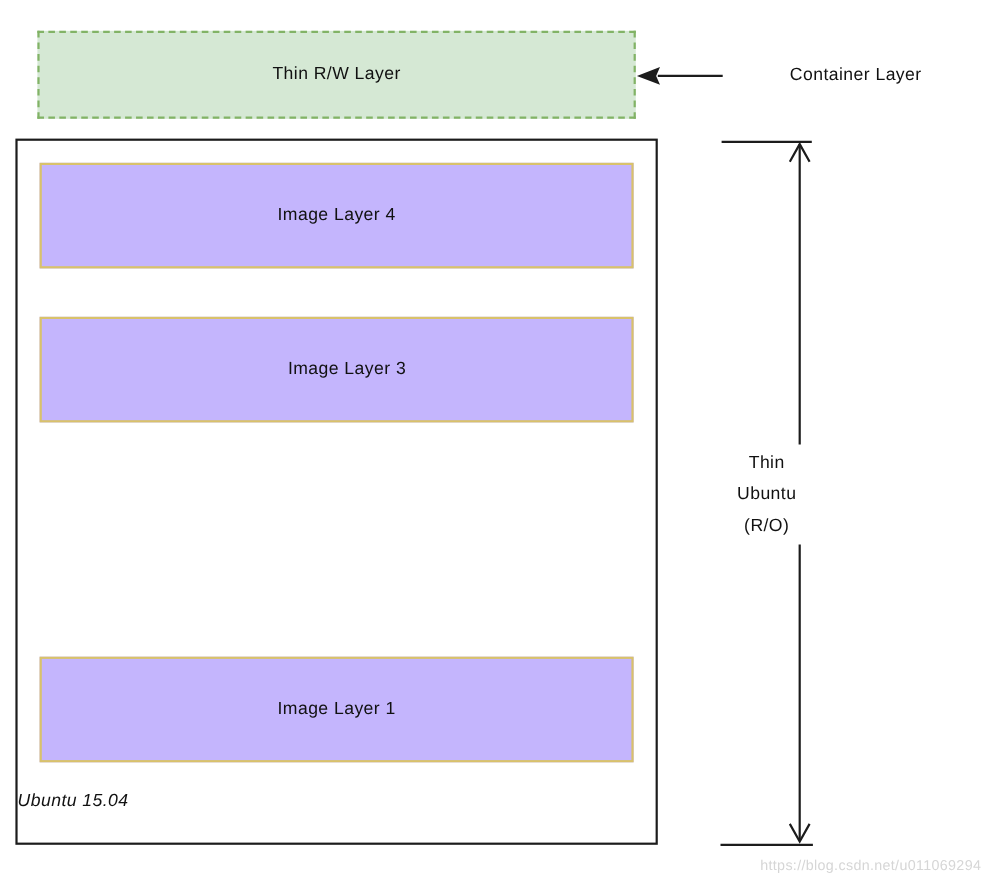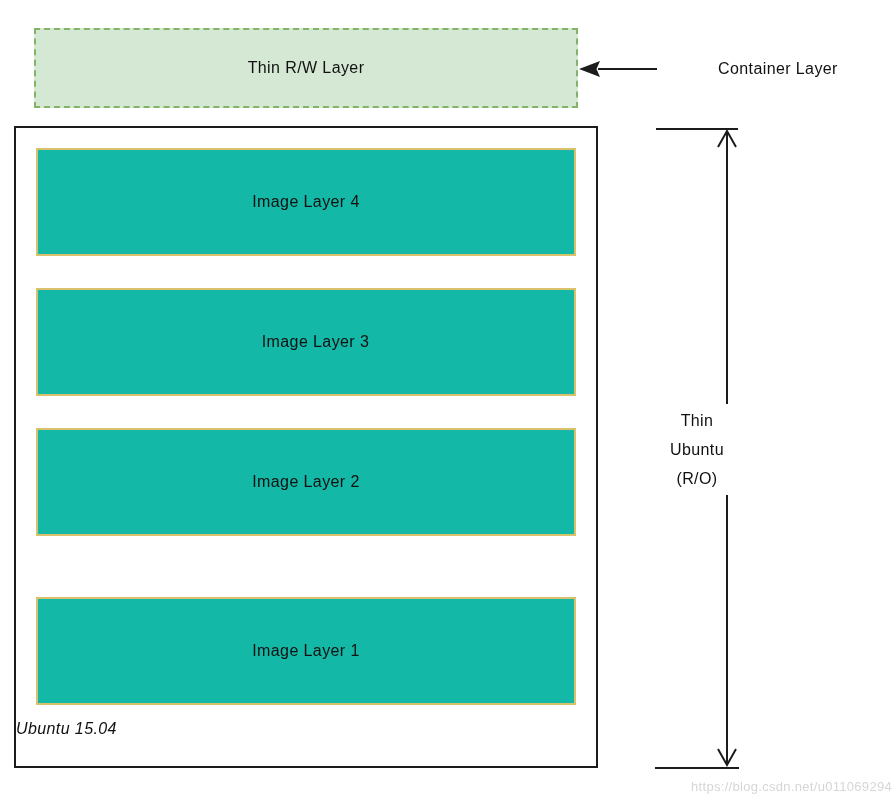--- a/index.html
+++ b/index.html
@@ -31,22 +31,22 @@
     position: absolute;
     left: 14px; top: 126px;
     width: 584px; height: 642px;
     background: #ffffff;
     border: 2px solid #1c1c1c;
   }
 
   .layer {
     position: absolute;
     left: 20px;
-    width: 540px; height: 108px;
-    background: #14b8a6;
+    width: 540px; height: 96px;
+    background: #c4b5fd;
     border: 2px solid #d9c26b;
     display: flex; align-items: center; justify-content: center;
   }
   .layer-pos-0 { top: 20px; }
   .layer-pos-1 { top: 160px; padding-left: 19px; }
   .layer-pos-2 { top: 300px; }
   .layer-pos-3 { top: 440px; margin-top: 29px; }
 
   .base-label {
     position: absolute;
@@ -103,23 +103,20 @@
     <span class="diagram-text">Thin R/W Layer</span>
   </div>
 
   <div class="stack">
     <div class="layer layer-pos-0">
       <span class="diagram-text">Image Layer 4</span>
     </div>
     <div class="layer layer-pos-1">
       <span class="diagram-text">Image Layer 3</span>
     </div>
-    <div class="layer layer-pos-2">
-      <span class="diagram-text">Image Layer 2</span>
-    </div>
     <div class="layer layer-pos-3">
       <span class="diagram-text">Image Layer 1</span>
     </div>
     <div class="base-label diagram-text">Ubuntu 15.04</div>
   </div>
 
   <svg class="overlay" viewBox="0 0 896 804" xmlns="http://www.w3.org/2000/svg">
 
     <line x1="598" y1="69" x2="657" y2="69" stroke="#1c1c1c" stroke-width="2"></line>
     <polygon points="579,69 600,61 596.5,69 600,77" fill="#1c1c1c"></polygon>

